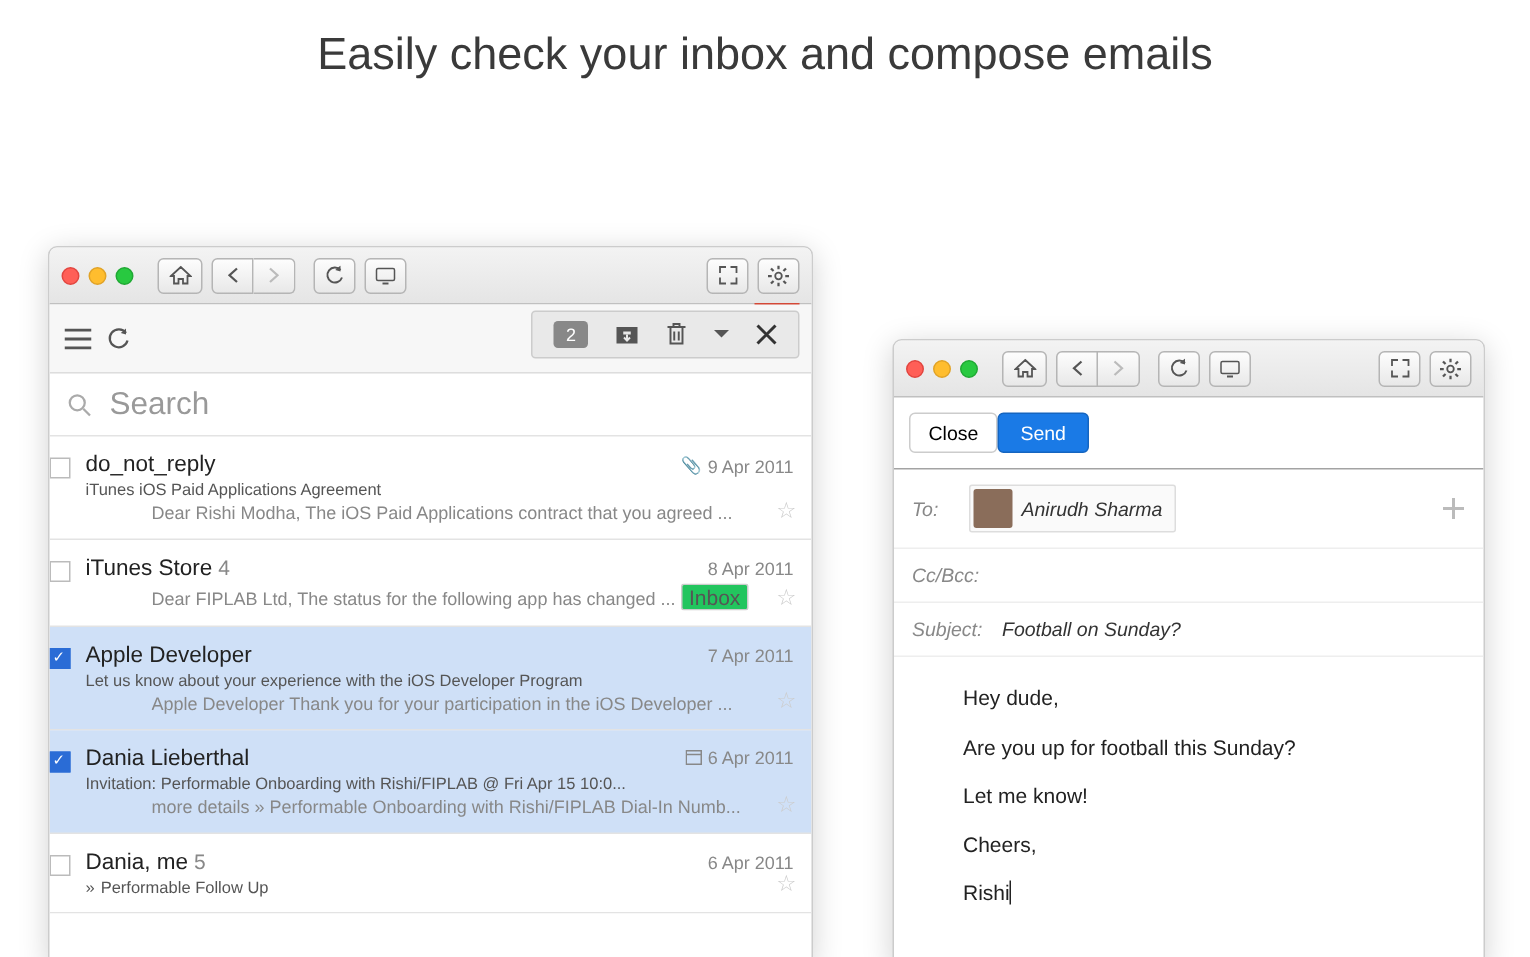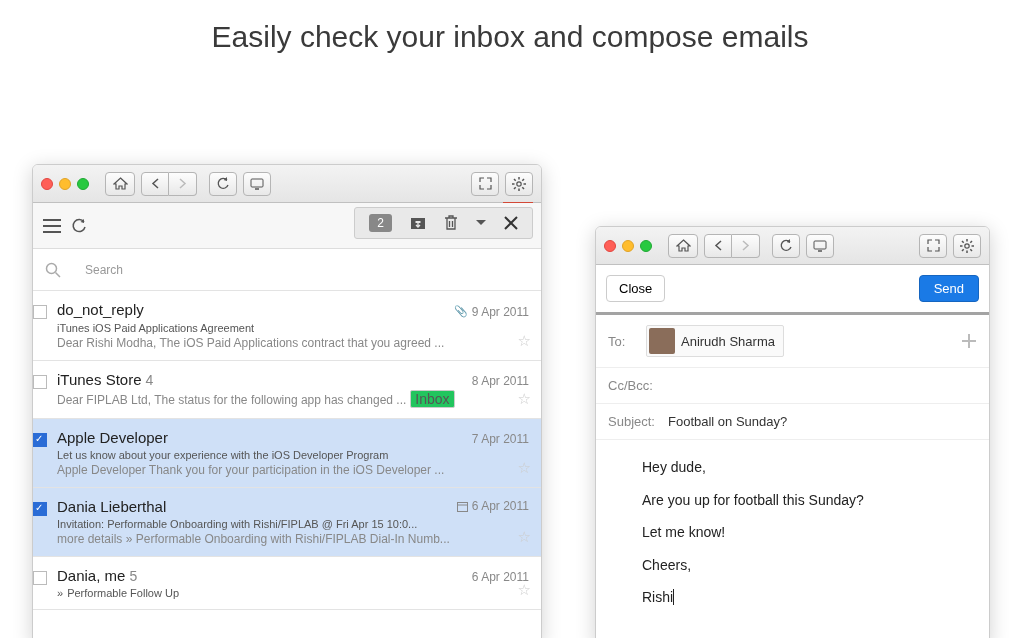--- a/index.html
+++ b/index.html
@@ -86,25 +86,25 @@
     padding:6px 14px;
   }
   .selection-box .cnt {
     background:#888; color:#fff; font-size:12px; padding:2px 8px; border-radius:3px;
   }
   .hamburger, .refresh2 {
     font-size:18px; color:#555; cursor:pointer;
   }
 
   .searchbar {
-    display:flex; align-items:center; gap:24px;
+    display:flex; align-items:center; gap:12px;
     padding:8px 12px;
     border-bottom:1px solid #e3e3e3;
     color:#999;
-    font-size:12px;
+    font-size:21px;
     height:42px;
   }
 
   .msg-list { overflow:hidden; }
   .msg {
     display:flex;
     padding:10px 12px 10px 0;
     border-bottom:1px solid #e3e3e3;
     gap:10px;
     position:relative;
@@ -114,39 +114,39 @@
     width:14px; height:14px; border:1px solid #bbb; background:#fff; margin-top:4px; flex-shrink:0;
   }
   .msg .chk.checked { background:#2a6cd6; border-color:#2a6cd6; position:relative; }
   .msg .chk.checked::after { content:"✓"; color:#fff; font-size:10px; position:absolute; top:-1px; left:1px; }
   .msg .body { flex:1; min-width:0; }
   .msg .line1 { display:flex; align-items:baseline; }
   .msg .sender { font-size:15px; color:#222; }
   .msg .count { color:#888; font-size:14px; margin-left:4px; }
   .msg .date { margin-left:auto; color:#888; font-size:12px; display:flex; align-items:center; gap:4px; }
   .msg .subject { font-size:11px; color:#555; margin-top:3px; white-space:nowrap; overflow:hidden; text-overflow:ellipsis; }
-  .msg .preview { font-size:12px; color:#888; margin-top:2px; white-space:nowrap; overflow:hidden; text-overflow:ellipsis; padding-right:20px; }
+  .msg .preview { font-size:12px; color:#888; margin-top:2px; white-space:nowrap; overflow:hidden; text-overflow:ellipsis; padding-right:20px;margin-left:44px; }
   .msg .star { position:absolute; right:10px; bottom:10px; color:#ccc; font-size:15px; }
   .msg .label { display:inline-block; background:#22c55e; border:1px solid #ccc; font-size:14px; padding:0 4px; border-radius:2px; color:#555; margin-left:4px; }
   .msg .caret { color:#555; margin-right:4px; }
 
   
   .compose-bar {
-    display:flex; align-items:center; justify-content:space-between;
-    padding:10px; border-bottom:3px solid #a3a3a3;
+    display:flex; align-items:center; justify-content:flex-start;
+    padding:10px; border-bottom:1px solid #a3a3a3;
   }
   .btn-close {
     background:#fff; border:1px solid #ccc; border-radius:4px; padding:5px 12px; font-size:13px; cursor:pointer; font-weight:500;
   }
   .btn-send {
     background:#1a7ae6; color:#fff; border:1px solid #1565c0; border-radius:4px; padding:5px 14px; font-size:13px; cursor:pointer; font-weight:500;
   }
   .field-row {
     display:flex; align-items:center; gap:8px;
-    padding:10px 12px; border-bottom:1px solid #eee; font-size:13px; color:#888;
+    padding:10px 12px; border-bottom:1px solid #eee; font-size:13px; color:#888;font-style:italic;
   }
   .field-row .lbl { min-width:30px; }
   .avatar { width:26px; height:26px; background:#8a6d5a; border-radius:2px; }
   .chip { display:flex; align-items:center; gap:6px; color:#333; border:1px solid #ddd; border-radius:2px; padding:2px 8px 2px 2px; background:#fafafa; }
   .plus { margin-left:auto; color:#bbb; font-size:20px; cursor:pointer; }
   .subject-val { color:#333; }
   .compose-body { padding:14px 14px; font-size:14px; color:#222; line-height:1.9; }
   .compose-body p { margin-bottom:6px;margin-left:32px; }
   .cursor { border-right:1px solid #222; padding-right:0; }
   svg { display:block; }

